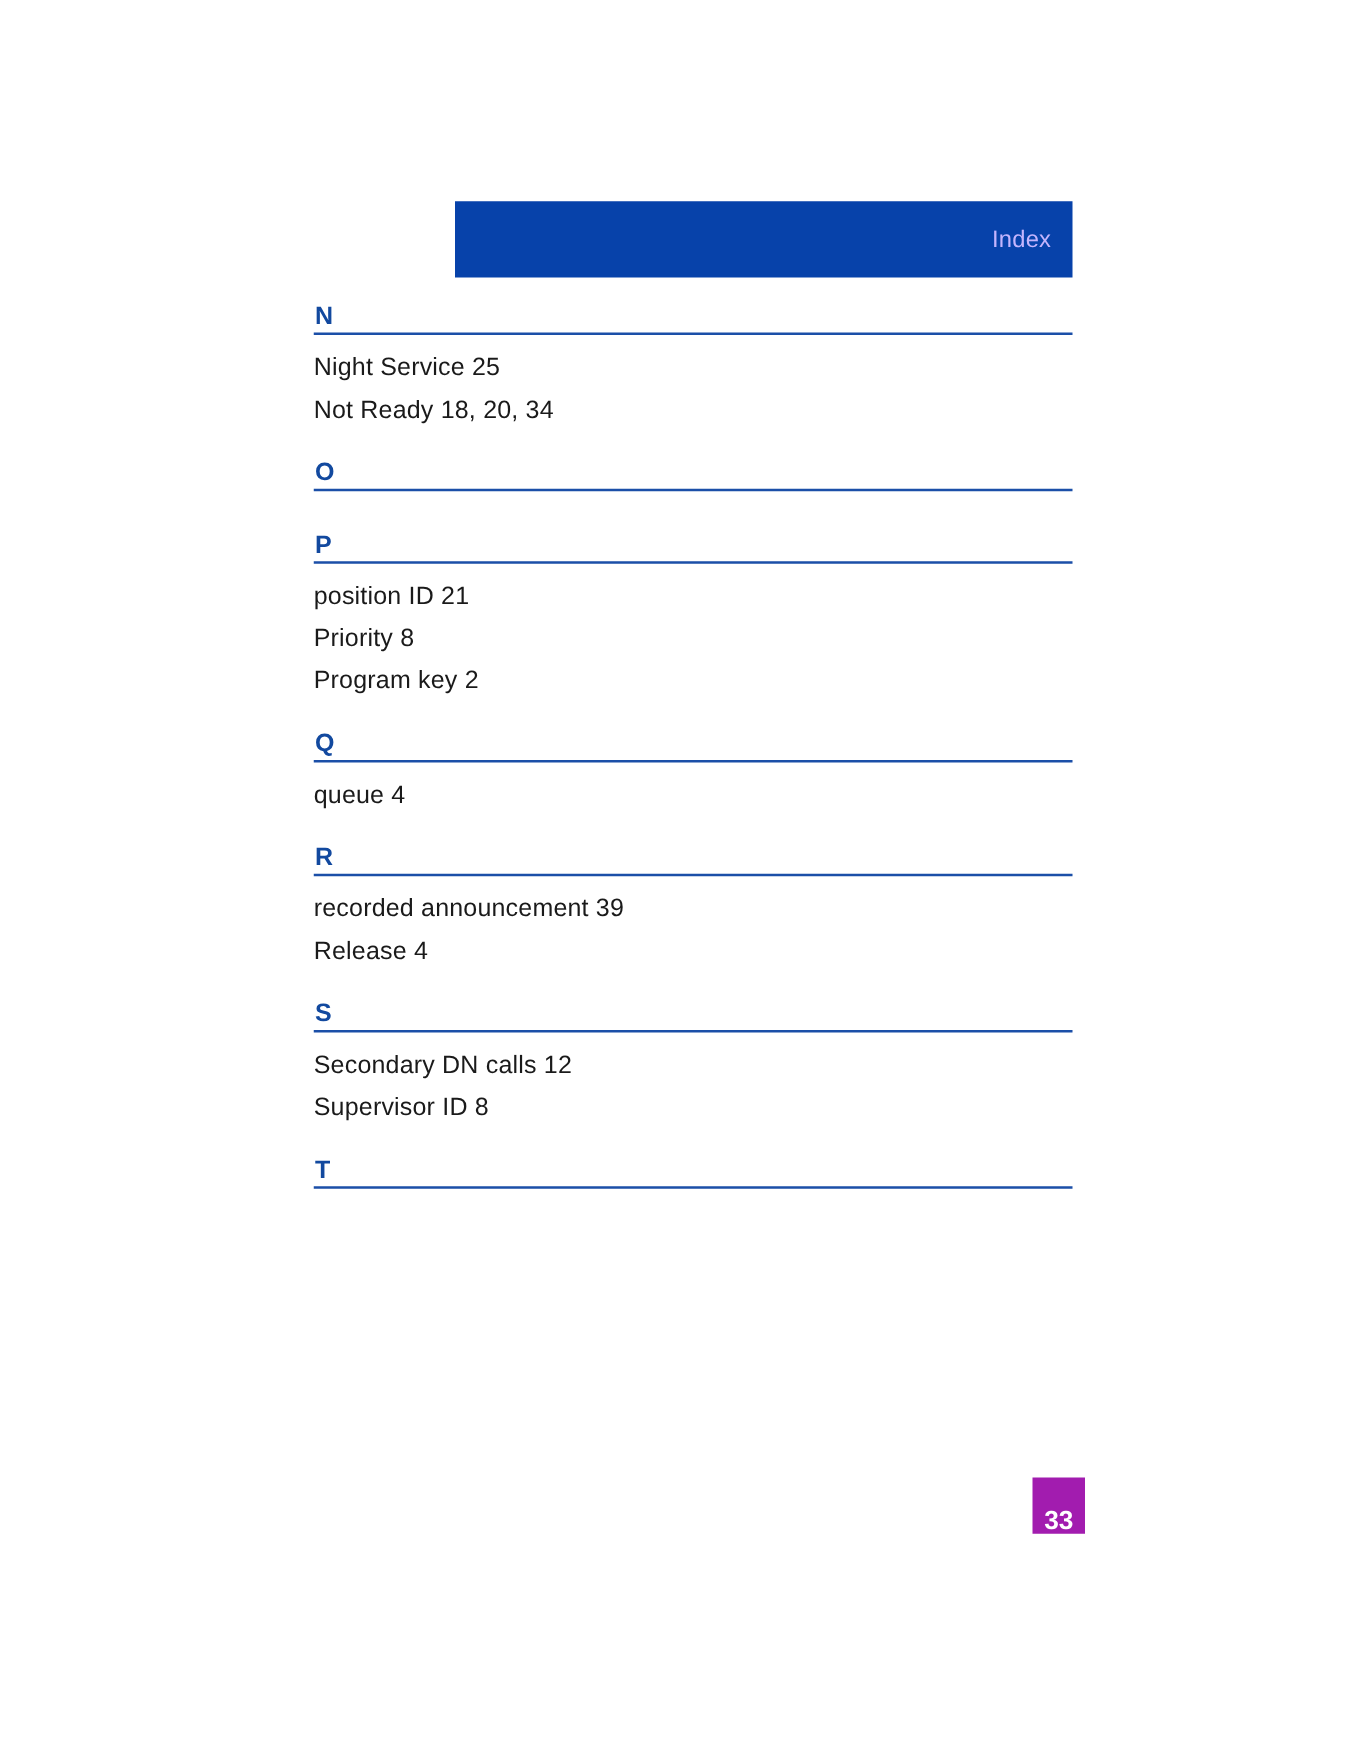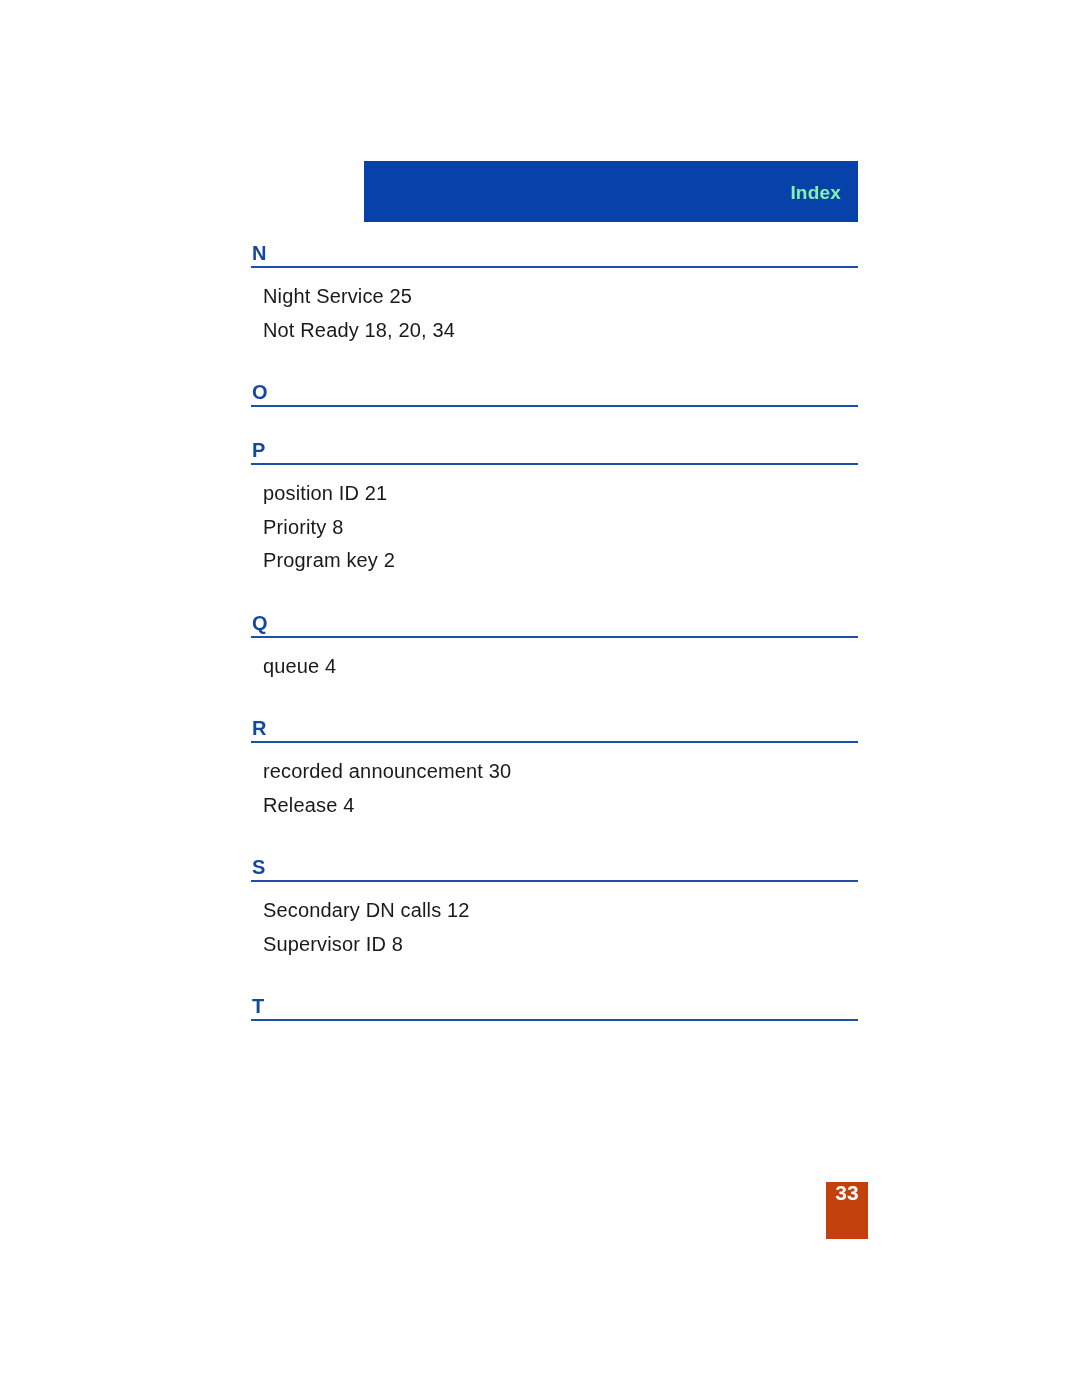--- a/index.html
+++ b/index.html
@@ -29,24 +29,24 @@
     width: 494px;
     height: 61px;
     background: #0742AA;
     box-sizing: border-box;
   }
   .header-title {
     position: absolute;
     right: 17px;
     top: 50%;
     transform: translateY(-50%);
-    color: #86efac;
+    color: #c4b5fd;
     font-family: "Liberation Sans", sans-serif;
     font-size: 19px;
-    font-weight: bold;
+    font-weight: normal;
     letter-spacing: 0.2px;
     line-height: 1;
     white-space: nowrap;
   }
 
   
   .index-body {
     position: absolute;
     left: 251px;
     top: 242px;
@@ -68,21 +68,21 @@
 
   .section-rule {
     width: 607px;
     height: 2px;
     background: #1B4FA8;
     margin: 0 0 10px 0;
   }
 
   .entry-list {
     list-style: none;
-    margin: 12px;
+    margin: 0;
     padding: 0;
   }
 
   .index-entry {
     font-family: "Liberation Sans", sans-serif;
     font-size: 20px;
     font-weight: 400;
     color: #1a1a1a;
     line-height: 33.5px;
     letter-spacing: 0.15px;
@@ -92,24 +92,24 @@
   .section-gap {
     height: 22px;
   }
 
   
   .page-number-box {
     position: absolute;
     left: 826px;
     top: 1182px;
     width: 42px;
-    height: 57px;
-    background: #c2410c;
+    height: 45px;
+    background: #a21caf;
     display: flex;
-    align-items: flex-start;
+    align-items: flex-end;
     justify-content: center;
   }
   .page-number {
     color: #ffffff;
     font-family: "Liberation Sans", sans-serif;
     font-size: 21px;
     font-weight: bold;
     line-height: 1;
   }
 </style>
@@ -152,21 +152,21 @@
         <div class="section-rule"></div>
         <ul class="entry-list">
           <li class="index-entry">queue 4</li>
         </ul>
       </div>
       <div class="section-gap"></div>
       <div class="index-section">
         <div class="section-letter">R</div>
         <div class="section-rule"></div>
         <ul class="entry-list">
-          <li class="index-entry">recorded announcement 30</li>
+          <li class="index-entry">recorded announcement 39</li>
           <li class="index-entry">Release 4</li>
         </ul>
       </div>
       <div class="section-gap"></div>
       <div class="index-section">
         <div class="section-letter">S</div>
         <div class="section-rule"></div>
         <ul class="entry-list">
           <li class="index-entry">Secondary DN calls 12</li>
           <li class="index-entry">Supervisor ID 8</li>

